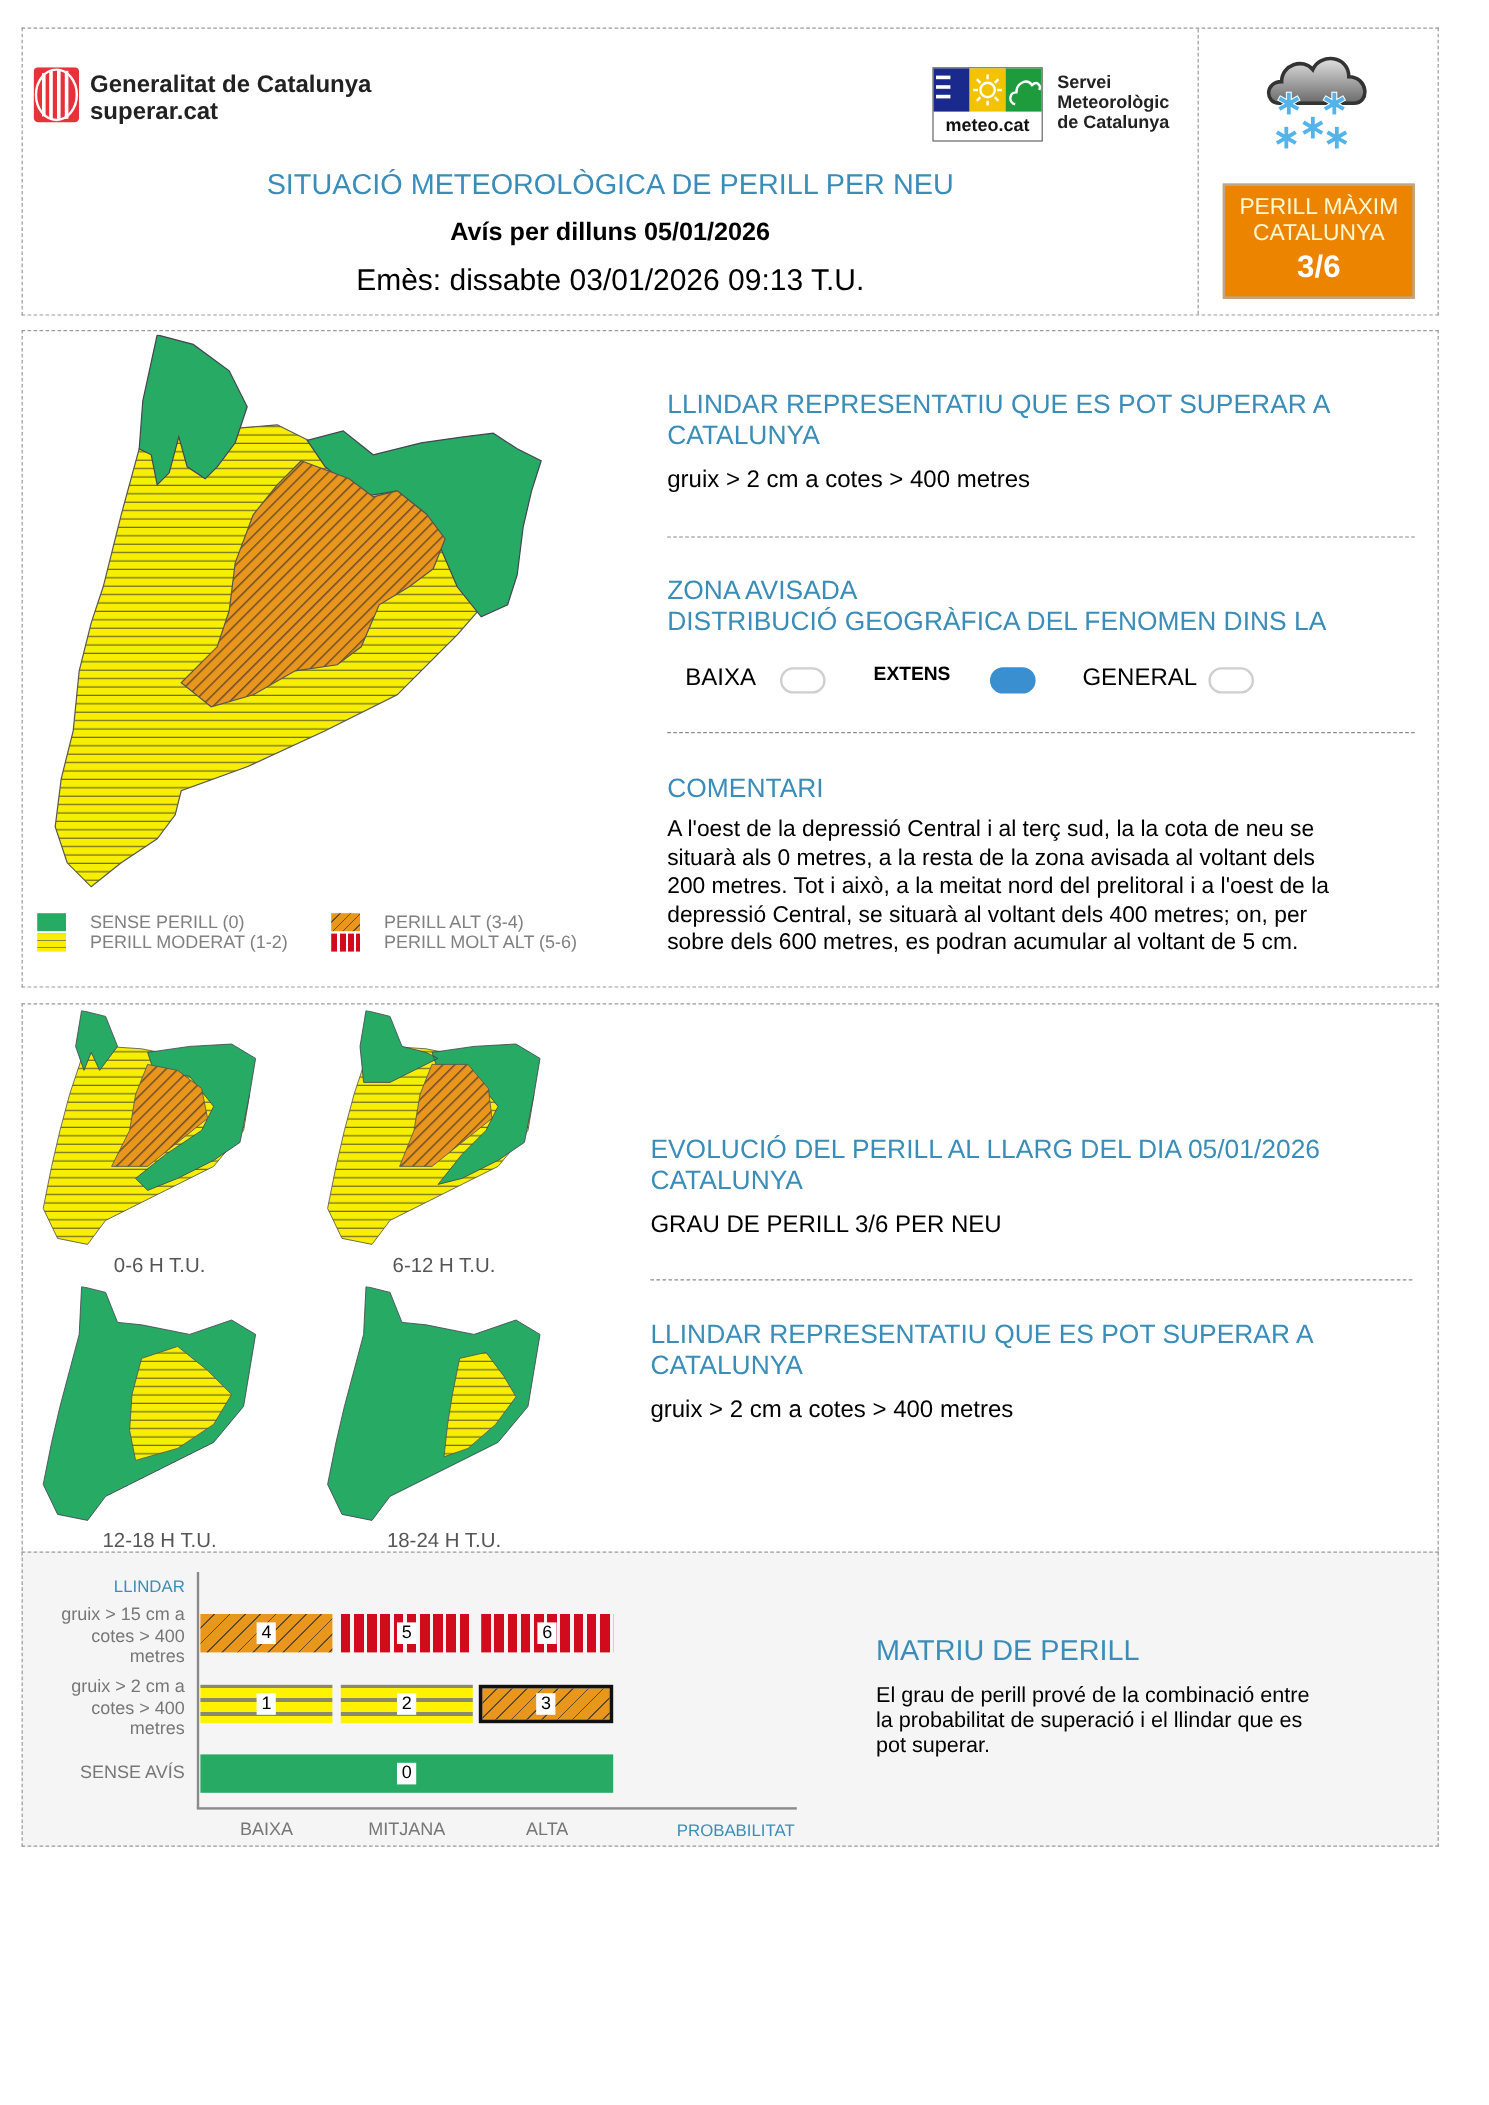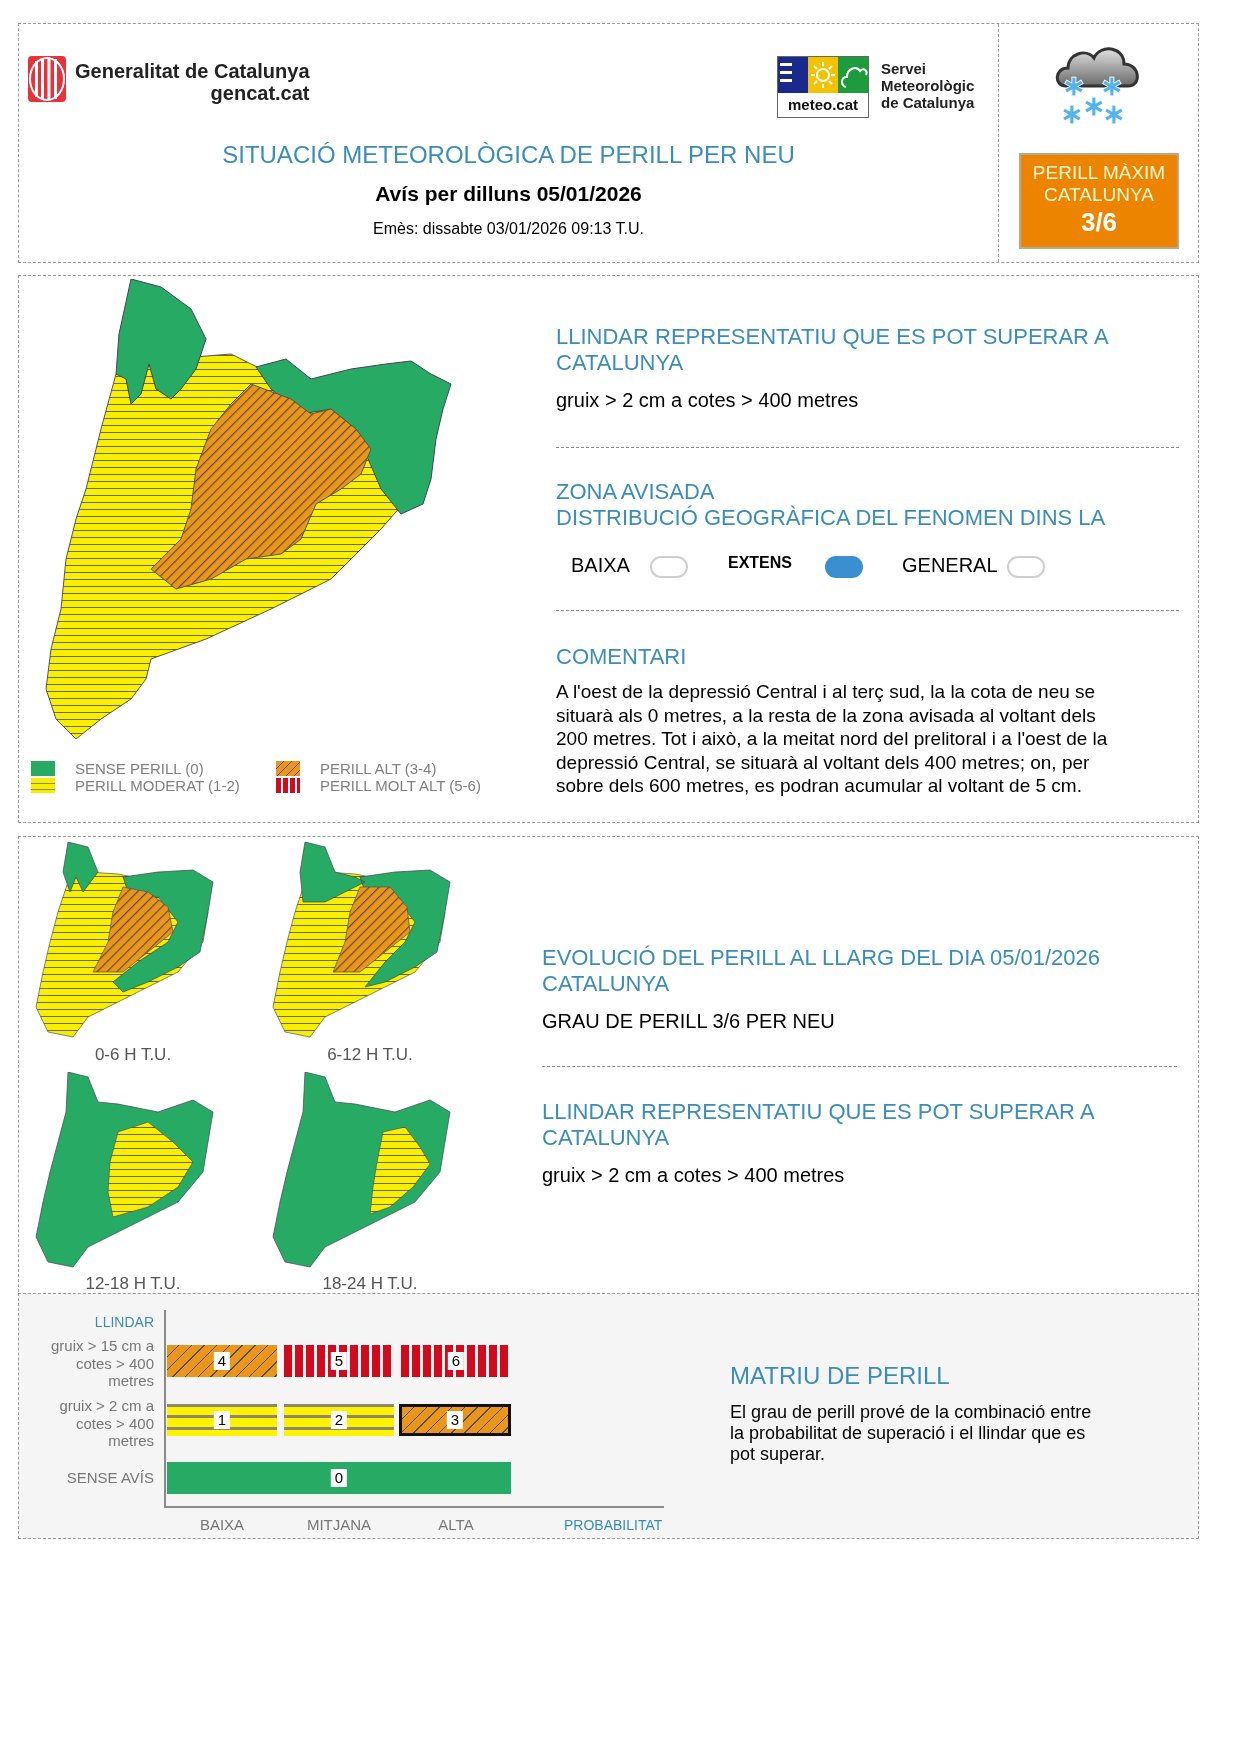--- a/index.html
+++ b/index.html
@@ -10,32 +10,32 @@
   .h-blue { color: #3a8db8; font-size: 22px; line-height: 26px; }
   .body-txt { font-size: 20px; line-height: 24px; }
   .dash-h { position: absolute; height: 0; border-top: 1px dashed #8a8a8a; }
   .center { text-align: center; }
 
   
   #header { top: 23px; height: 240px; }
   #header .divider { position: absolute; left: 979px; top: 0; bottom: 0; border-left: 1px dashed #9a9a9a; }
   .gencat-logo { left: 9px; top: 32px; width: 38px; height: 46px; }
   .gencat-text { left: 56px; top: 36px; font-size: 20px; line-height: 22px; font-weight: bold; color: #222; }
-  .gencat-text span { display:block;text-align:right; }
+  .gencat-text span { display:block; }
   .meteo-logo { left: 758px; top: 32px; width: 92px; height: 62px; border: 1px solid #666; box-sizing: border-box; background: #fff; }
   .meteo-logo .row { display: flex; height: 36px; }
   .meteo-logo .c1 { width: 30px; background: #1a2a8c; position: relative; }
   .meteo-logo .c2 { width: 30px; background: #f4c300; position: relative; }
   .meteo-logo .c3 { width: 30px; background: #1e9b3c; position: relative; }
   .meteo-logo .lbl { font-size: 15px; font-weight: bold; text-align: center; line-height: 24px; color: #111; }
   .meteo-text { left: 862px; top: 36px; font-size: 15px; line-height: 17px; font-weight: bold; color: #222; }
   .meteo-text span { display:block; }
   .title-main { left: 0; width: 979px; top: 117px; font-size: 24px; }
   .title-sub { left: 0; width: 979px; top: 158px; font-size: 21px; font-weight: bold; }
-  .title-emes { left: 0; width: 979px; top: 196px; font-size: 16px; }
+  .title-emes { left: 0; width: 979px; top: 196px; font-size: 25px; }
   .snow-icon { left: 1029px; top: 12px; width: 100px; height: 100px; }
   .max-box { left: 1000px; top: 129px; width: 160px; height: 96px; background: #ec8400; border: 2px solid #b8a890; box-sizing: border-box; color: #fff8d0; text-align: center; }
   .max-box .l1 { font-size: 19px; line-height: 22px; margin-top: 7px; }
   .max-box .l2 { font-size: 19px; line-height: 22px; }
   .max-box .l3 { font-size: 26px; font-weight: bold; line-height: 32px; color: #fff; }
 
   
   #main { top: 275px; height: 548px; }
   .map-big { left: 12px; top: 3px; width: 490px; height: 475px; }
   .legend { font-size: 15px; color: #808080; line-height: 17px; }
@@ -75,21 +75,21 @@
   <svg class="abs gencat-logo" viewBox="0 0 38 46">
     <rect x="0" y="0" width="38" height="46" rx="4" fill="#e7323a"></rect>
     <ellipse cx="19" cy="23" rx="17" ry="21" fill="none" stroke="#fff" stroke-width="2"></ellipse>
     <rect x="7" y="5" width="3" height="36" fill="#fff"></rect>
     <rect x="13" y="3" width="3" height="40" fill="#fff"></rect>
     <rect x="19.5" y="3" width="3" height="40" fill="#fff"></rect>
     <rect x="26" y="3" width="3" height="40" fill="#fff"></rect>
   </svg>
   <div class="abs gencat-text">
     <span>Generalitat de Catalunya</span>
-    <span>gencat.cat</span>
+    <span>superar.cat</span>
   </div>
 
   <div class="abs meteo-logo">
     <div class="row">
       <div class="c1">
         <svg width="30" height="36" viewBox="0 0 30 36">
             <rect x="2" y="6" width="12" height="3" fill="#fff"></rect>
             <rect x="2" y="14" width="12" height="3" fill="#fff"></rect>
             <rect x="2" y="22" width="12" height="3" fill="#fff"></rect>
           </svg>

